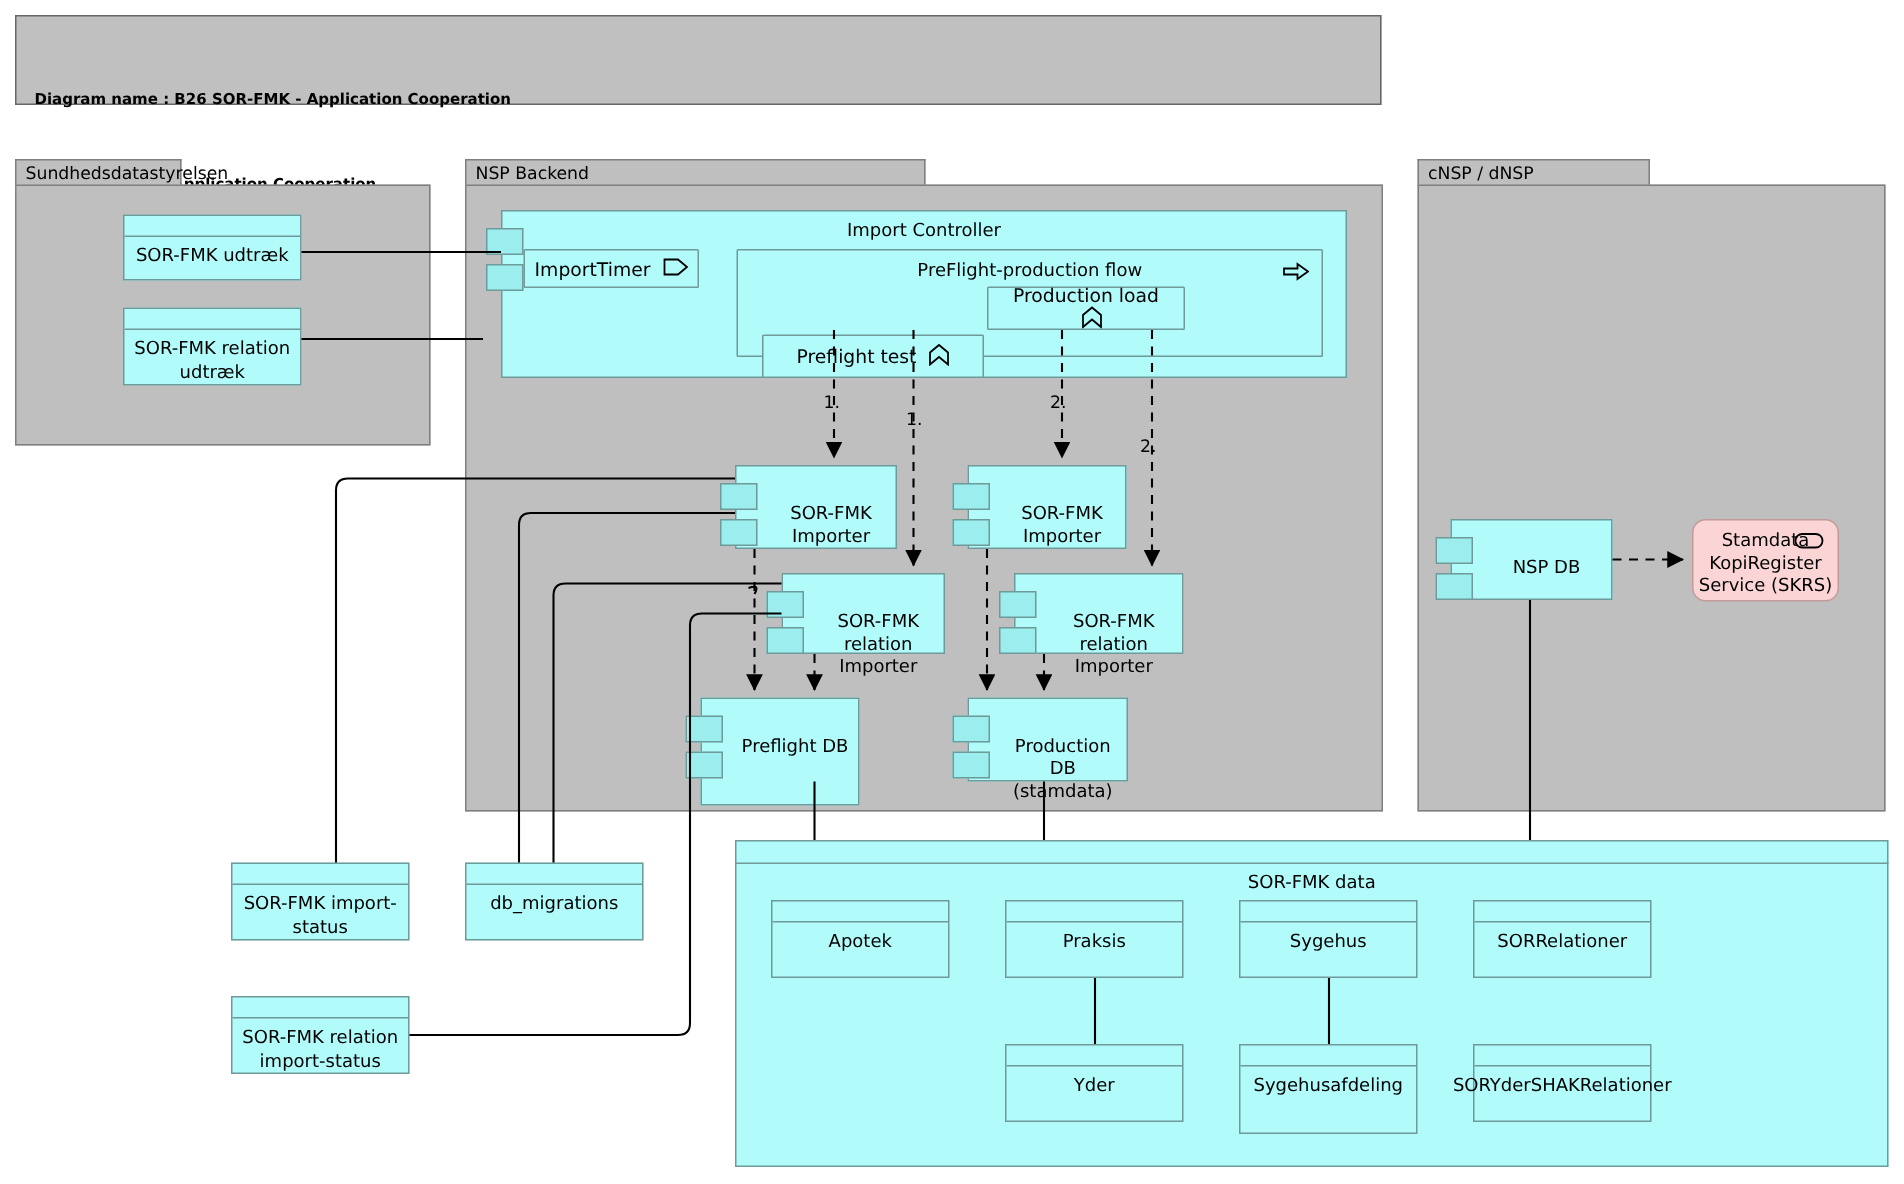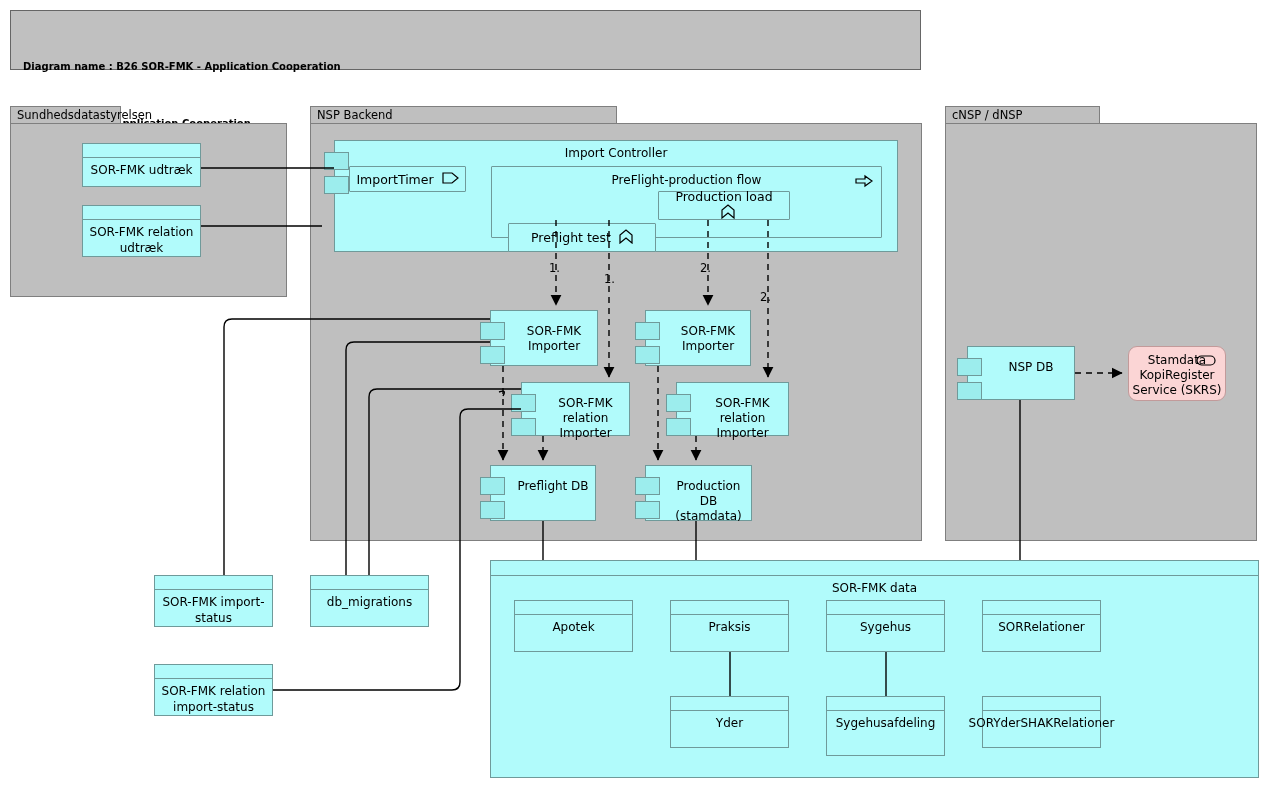--- a/index.html
+++ b/index.html
@@ -29,21 +29,21 @@
     display:flex;align-items:center;
   }
   .group-body{
     background:#bfbfbf;border:1px solid #7f7f7f;
   }
 
   
   .component{
     background:#b1fbfb;border:1px solid #6f9a9a;
     display:flex;align-items:flex-start;justify-content:center;
-    padding-top:13px;text-align:center;font-size:12px;line-height:15px;
+    padding-top:24px;text-align:center;font-size:12px;line-height:15px;
   }
   .component .label{padding:0 6px 0 26px;}
   .port{
     position:absolute;left:-11px;width:23px;height:16px;
     background:#9ceded;border:1px solid #6f9a9a;
   }
   .port.p1{top:11px;}
   .port.p2{top:35px;}
 
   
@@ -175,21 +175,21 @@
     <div class="port p2"></div>
     <div class="label">SOR-FMK Importer</div>
   </div>
 
   <div class="abs component" style="left:676px;top:382px;width:113px;height:54px;">
     <div class="port p1"></div>
     <div class="port p2"></div>
     <div class="label">SOR-FMK relation Importer</div>
   </div>
 
-  <div class="abs component" style="left:490px;top:465px;width:106px;height:56px;justify-content:center;">
+  <div class="abs component" style="left:467px;top:465px;width:106px;height:72px;justify-content:center;">
     <div class="port p1"></div>
     <div class="port p2"></div>
     <div class="label">Preflight DB</div>
   </div>
 
   <div class="abs component" style="left:645px;top:465px;width:107px;height:56px;">
     <div class="port p1"></div>
     <div class="port p2"></div>
     <div class="label">Production DB (stamdata)</div>
   </div>

